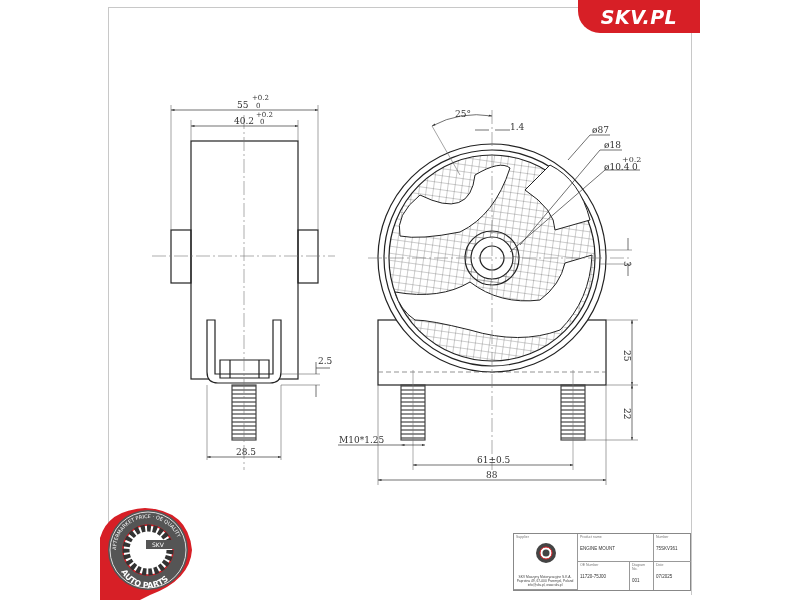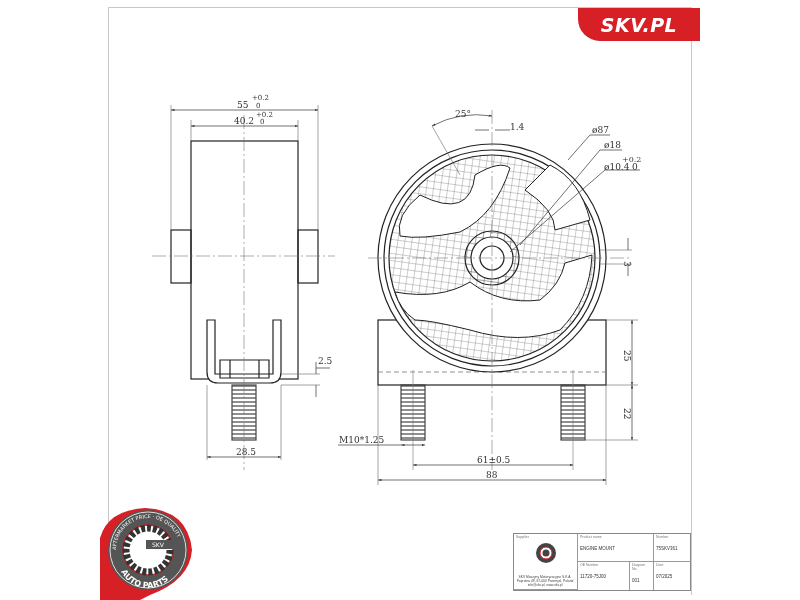--- a/index.html
+++ b/index.html
@@ -1,18 +1,18 @@
 <!DOCTYPE html>
 <html><head>
 <meta charset="utf-8">
 <style>
   html,body{margin:0;padding:0;background:#ffffff;}
   body{width:800px;height:600px;position:relative;overflow:hidden;font-family:"Liberation Sans",sans-serif;}
   .frame{position:absolute;left:108px;top:7px;width:584px;height:588px;border-left:1px solid #c8c8c8;border-top:1px solid #c8c8c8;border-right:1px solid #c8c8c8;box-sizing:border-box;}
-  .brand-tab{position:absolute;left:578px;top:0;width:122px;height:33px;background:#d71f26;border-bottom-left-radius:22px;display:flex;align-items:center;justify-content:center;margin-top:8px;}
+  .brand-tab{position:absolute;left:578px;top:0;width:122px;height:33px;background:#d71f26;border-bottom-left-radius:22px;display:flex;align-items:center;justify-content:center;}
   .brand-tab span{color:#fff;font-weight:bold;font-style:italic;font-size:19px;letter-spacing:0.5px;font-family:"DejaVu Sans",sans-serif;}
   svg.drawing{position:absolute;left:0;top:0;}
   .dim{font-family:"DejaVu Serif",serif;font-size:9px;fill:#333;}
   .title-block{position:absolute;left:513px;top:533px;width:178px;height:58px;border:1px solid #888;box-sizing:border-box;font-size:3.5px;color:#444;}
   .tb-cell{position:absolute;border-right:1px solid #999;border-bottom:1px solid #999;box-sizing:border-box;padding:1px 2px;}
   .tb-lbl{font-size:3.5px;color:#777;display:block;}
   .tb-val{font-size:4.5px;color:#333;display:block;margin-top:7px;}
   .company{position:absolute;left:1px;bottom:2px;width:60px;text-align:center;font-size:3.3px;line-height:4px;color:#444;}
   .badge{position:absolute;left:0;top:500px;width:200px;height:100px;}
 </style>

